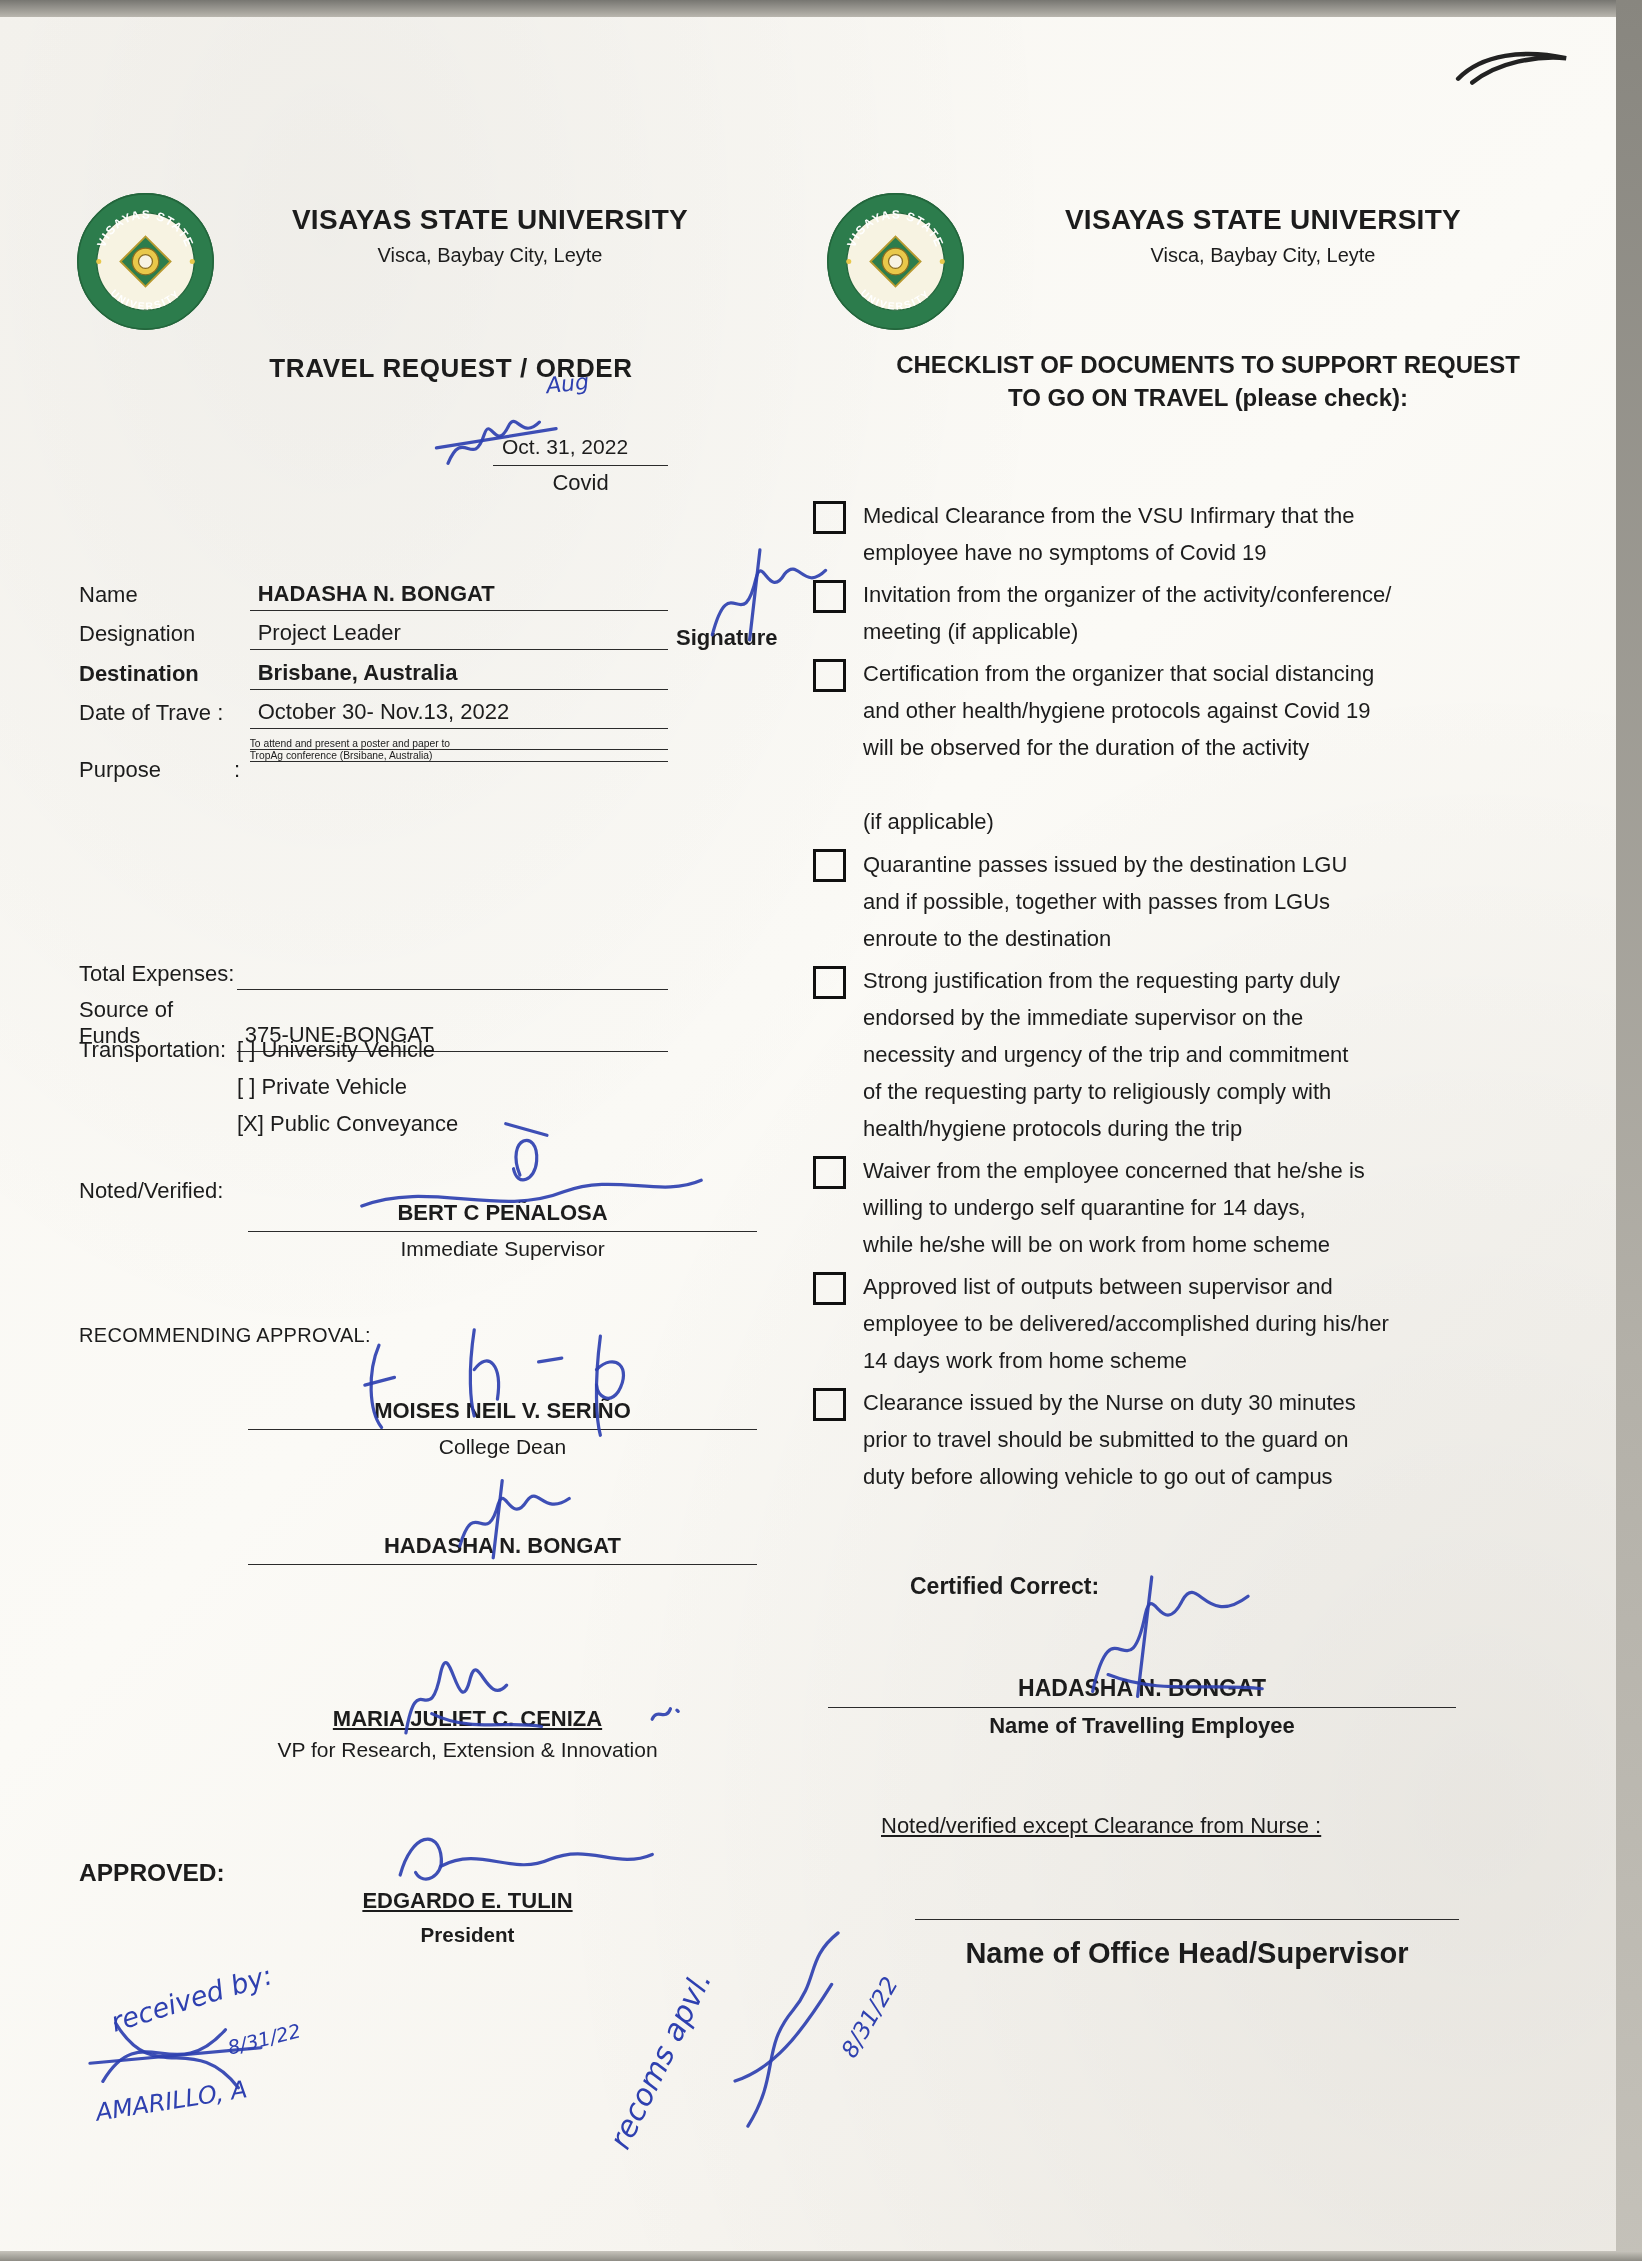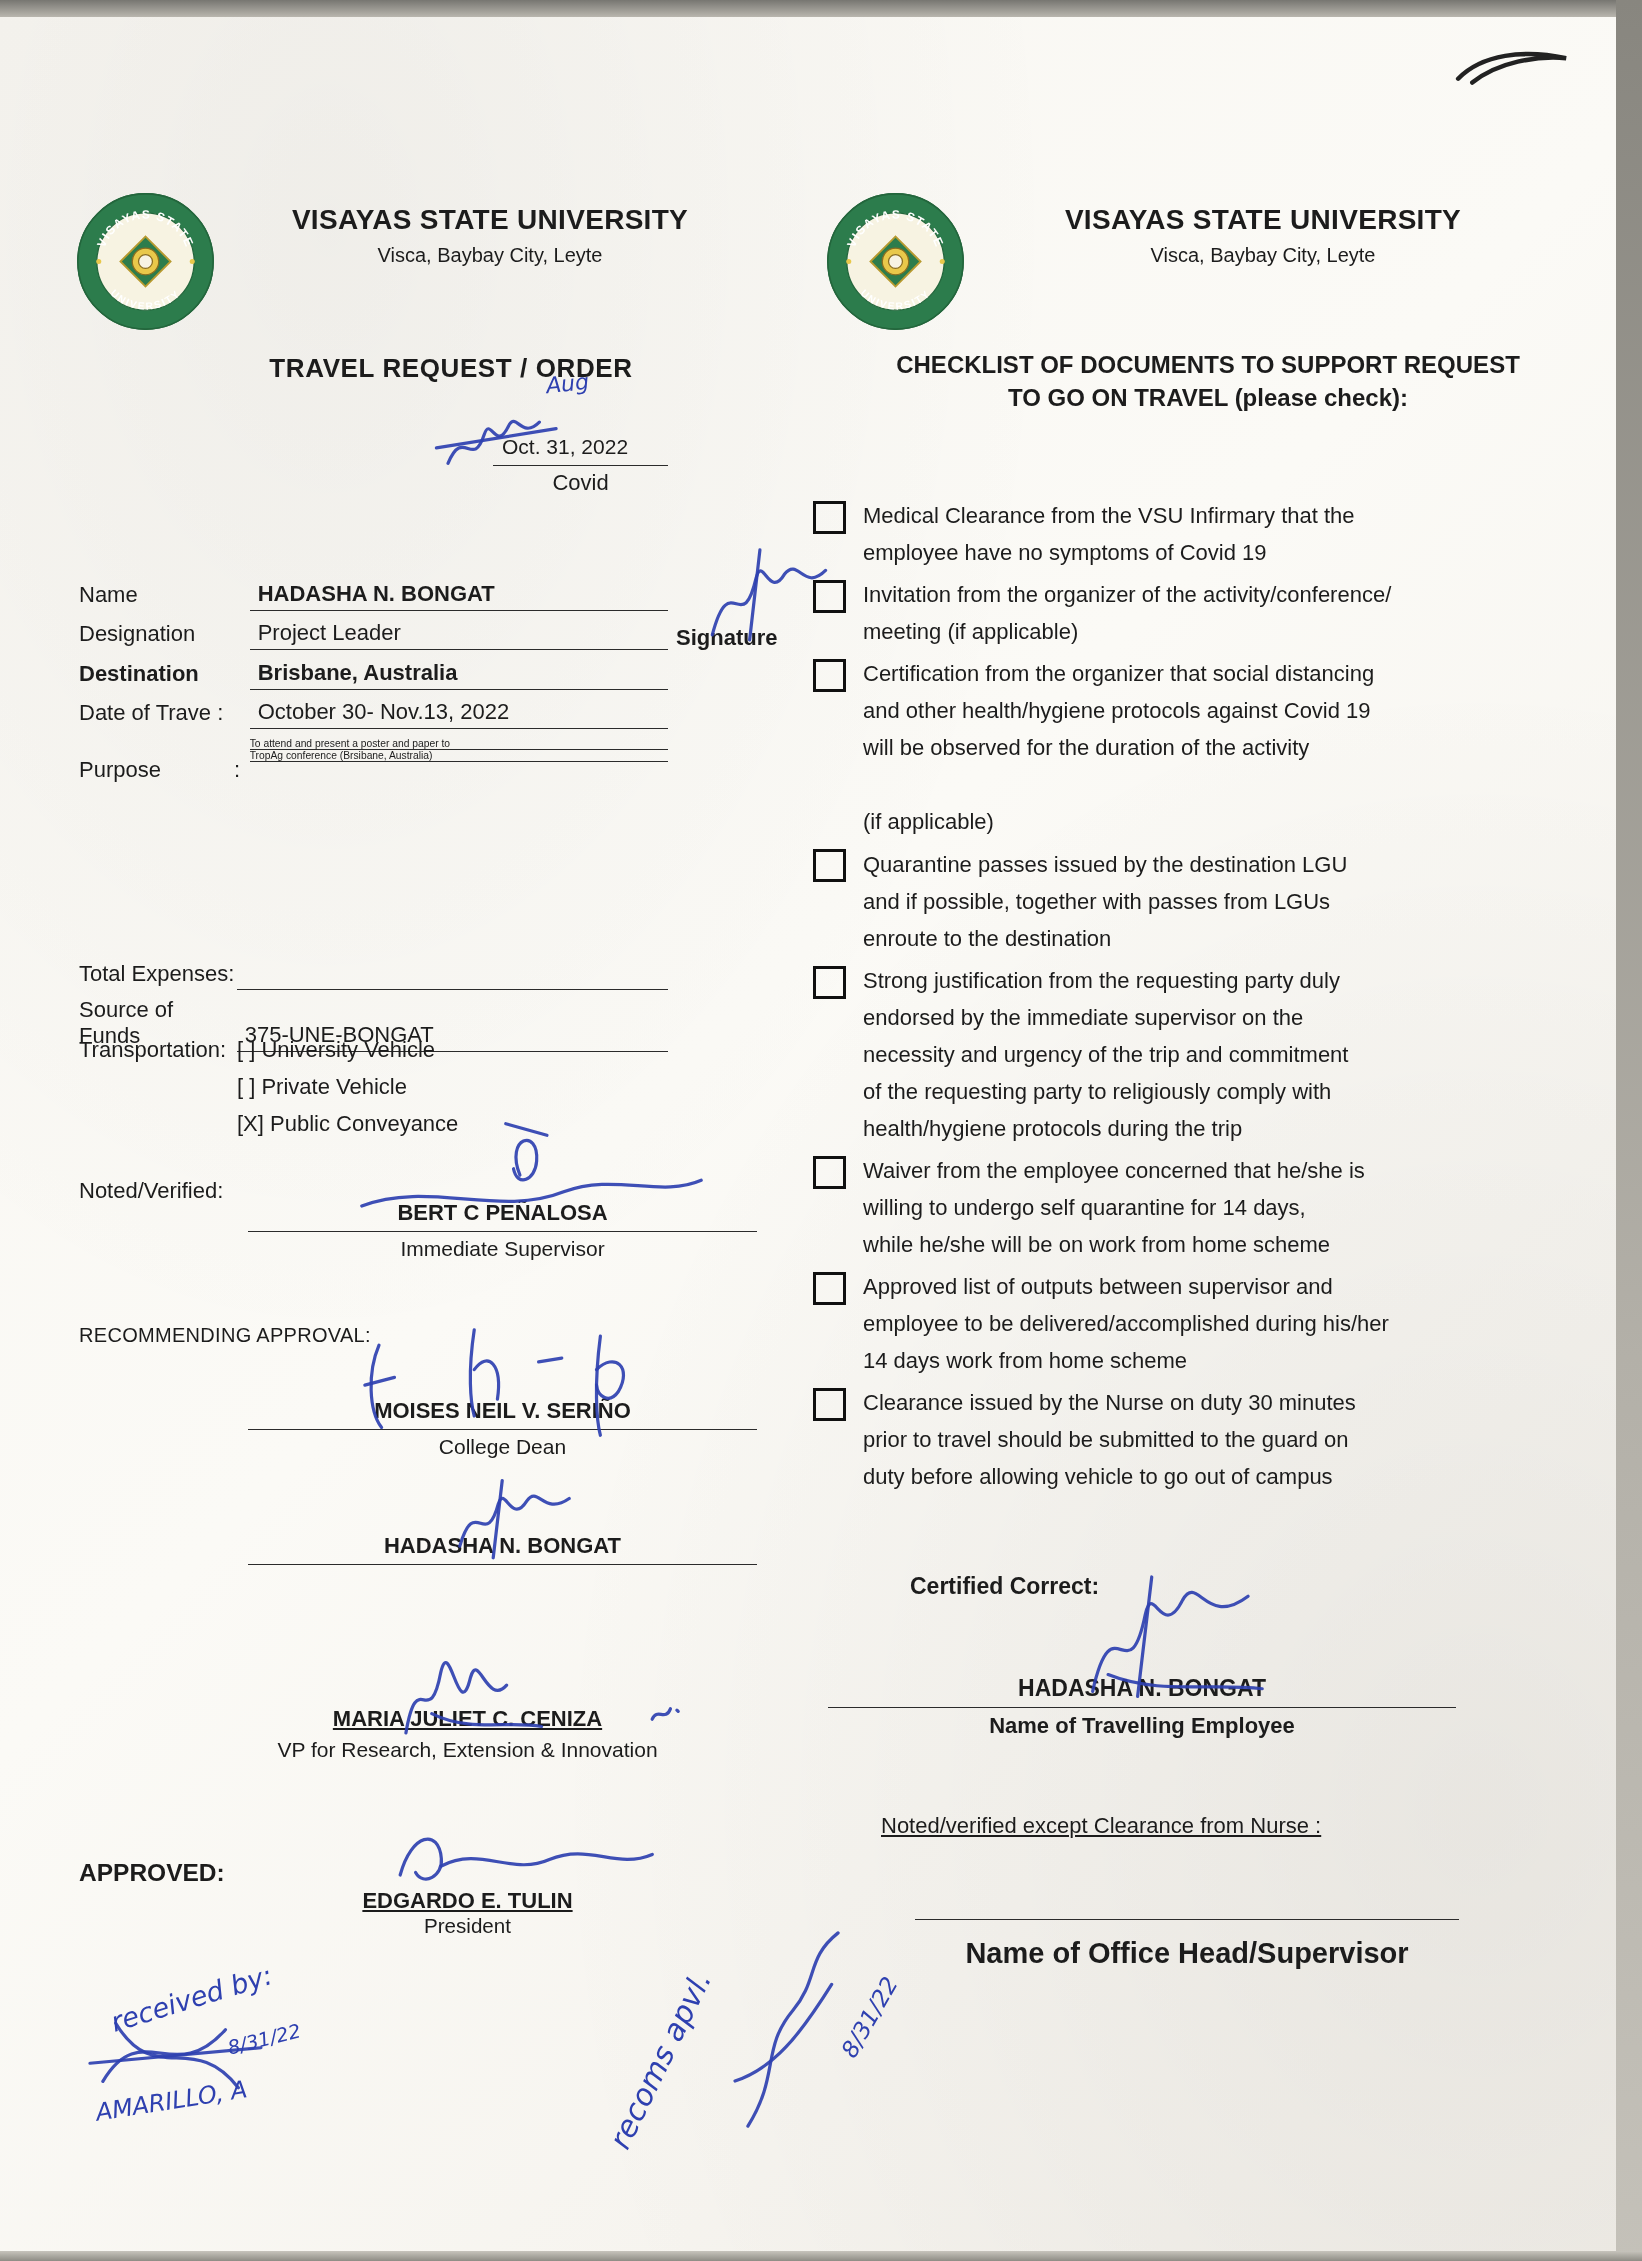--- a/index.html
+++ b/index.html
@@ -140,21 +140,21 @@
 
   <div class="abs" style="left:213px; top:1706px; width:509px;">
     <div class="uname">MARIA JULIET C. CENIZA</div>
     <div style="font-size:21px; text-align:center; margin-top:6.4px;">VP for Research, Extension &amp; Innovation</div>
   </div>
 
   <div class="abs b" style="left:79px; top:1859px; font-size:24.5px;">APPROVED:</div>
 
   <div class="abs" style="left:213px; top:1888px; width:509px;">
     <div class="uname">EDGARDO E. TULIN</div>
-    <div style="font-size:20.6px; text-align:center; margin-top:0;">President</div>
+    <div style="font-size:20.6px; text-align:center; margin-top:9px;font-weight:bold;">President</div>
   </div>
 
   <div class="abs" style="left:826px; top:192px; width:139px; height:139px;">
     <svg viewBox="0 0 220 220" width="139" height="139">
       <circle cx="110" cy="110" r="107" fill="#fcfcf8" stroke="#23663c" stroke-width="2.5"></circle>
       <circle cx="110" cy="110" r="92" fill="none" stroke="#2c7c4c" stroke-width="30"></circle>
       <circle cx="110" cy="110" r="107" fill="none" stroke="#23663c" stroke-width="2.5"></circle>
       <circle cx="110" cy="110" r="77" fill="#f7f3e2" stroke="#23663c" stroke-width="2"></circle>
       <defs>
         <path id="sealTopR" d="M 42,110 A 68,68 0 1 1 178,110"></path>

